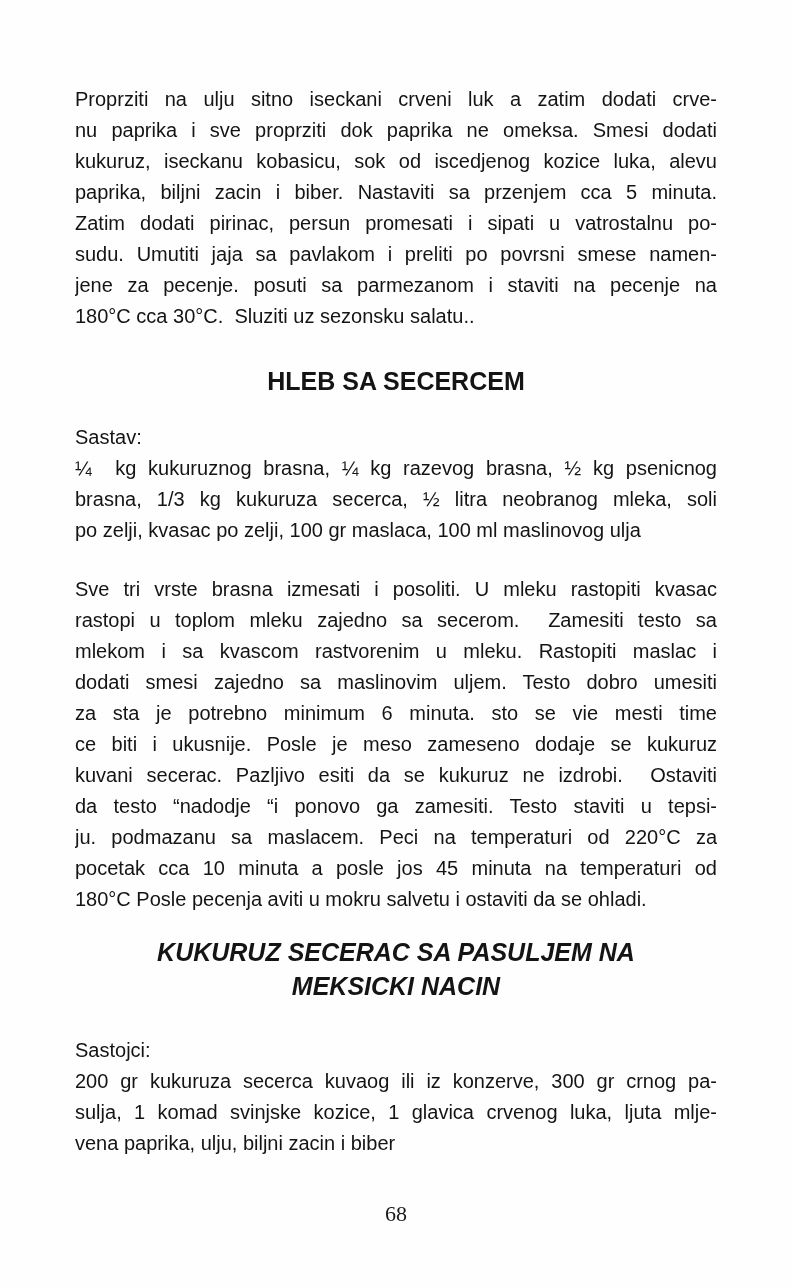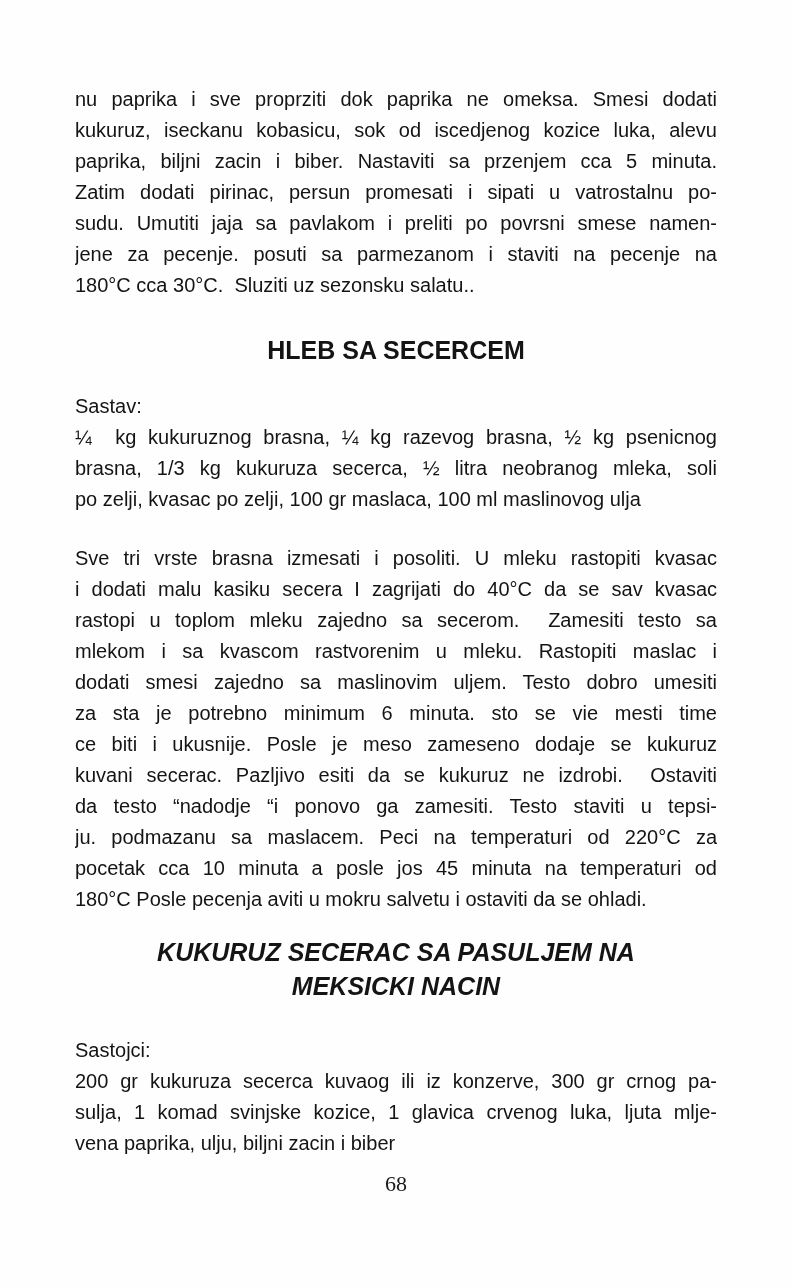--- a/index.html
+++ b/index.html
@@ -54,34 +54,35 @@
     text-align-last: center;
     height: 34px;
   }
   .ingredients-label {
     height: 31px;
   }
   .instructions-hleb {
     margin-top: 28px;
   }
   .page-number {
-    margin-top: 11px;
+    margin-top: 41px;
     text-align: center;
     font-family: "Liberation Serif", "DejaVu Serif", serif;
     font-size: 22px;
     line-height: 28px;
     color: #1a1a1a;
   }
 </style>
 </head>
 <body>
 
 <div class="page">
 
   <div class="instructions-prev">
+      <div class="tline">Proprziti na ulju sitno iseckani crveni luk a zatim dodati crve-</div>
       <div class="tline">nu paprika i sve proprziti dok paprika ne omeksa. Smesi dodati</div>
       <div class="tline">kukuruz, iseckanu kobasicu, sok od iscedjenog kozice luka, alevu</div>
       <div class="tline">paprika, biljni zacin i biber. Nastaviti sa przenjem cca 5 minuta.</div>
       <div class="tline">Zatim dodati pirinac, persun promesati i sipati u vatrostalnu po-</div>
       <div class="tline">sudu. Umutiti jaja sa pavlakom i preliti po povrsni smese namen-</div>
       <div class="tline">jene za pecenje. posuti sa parmezanom i staviti na pecenje na</div>
       <div class="tline last">180°C cca 30°C.  Sluziti uz sezonsku salatu..</div>
     </div>
 
   <div class="section-title title-hleb">HLEB SA SECERCEM</div>
@@ -90,21 +91,20 @@
     <div class="ingredients-label">Sastav:</div>
     <div>
         <div class="tline">¼  kg kukuruznog brasna, ¼ kg razevog brasna, ½ kg psenicnog</div>
         <div class="tline">brasna, 1/3 kg kukuruza secerca, ½ litra neobranog mleka, soli</div>
         <div class="tline last">po zelji, kvasac po zelji, 100 gr maslaca, 100 ml maslinovog ulja</div>
       </div>
   </div>
 
   <div class="instructions-hleb">
       <div class="tline">Sve tri vrste brasna izmesati i posoliti. U mleku rastopiti kvasac</div>
-      <div class="tline">i dodati malu kasiku secera I zagrijati do 40°C da se sav kvasac</div>
       <div class="tline">rastopi u toplom mleku zajedno sa secerom.  Zamesiti testo sa</div>
       <div class="tline">mlekom i sa kvascom rastvorenim u mleku. Rastopiti maslac i</div>
       <div class="tline">dodati smesi zajedno sa maslinovim uljem. Testo dobro umesiti</div>
       <div class="tline">za sta je potrebno minimum 6 minuta. sto se vie mesti time</div>
       <div class="tline">ce biti i ukusnije. Posle je meso zameseno dodaje se kukuruz</div>
       <div class="tline">kuvani secerac. Pazljivo esiti da se kukuruz ne izdrobi.  Ostaviti</div>
       <div class="tline">da testo “nadodje “i ponovo ga zamesiti. Testo staviti u tepsi-</div>
       <div class="tline">ju. podmazanu sa maslacem. Peci na temperaturi od 220°C za</div>
       <div class="tline">pocetak cca 10 minuta a posle jos 45 minuta na temperaturi od</div>
       <div class="tline last">180°C Posle pecenja aviti u mokru salvetu i ostaviti da se ohladi.</div>

